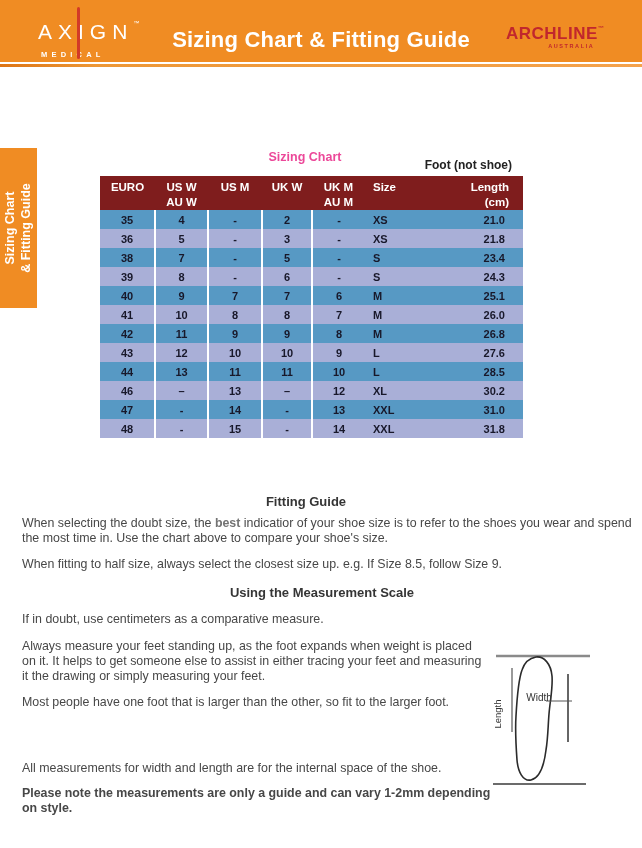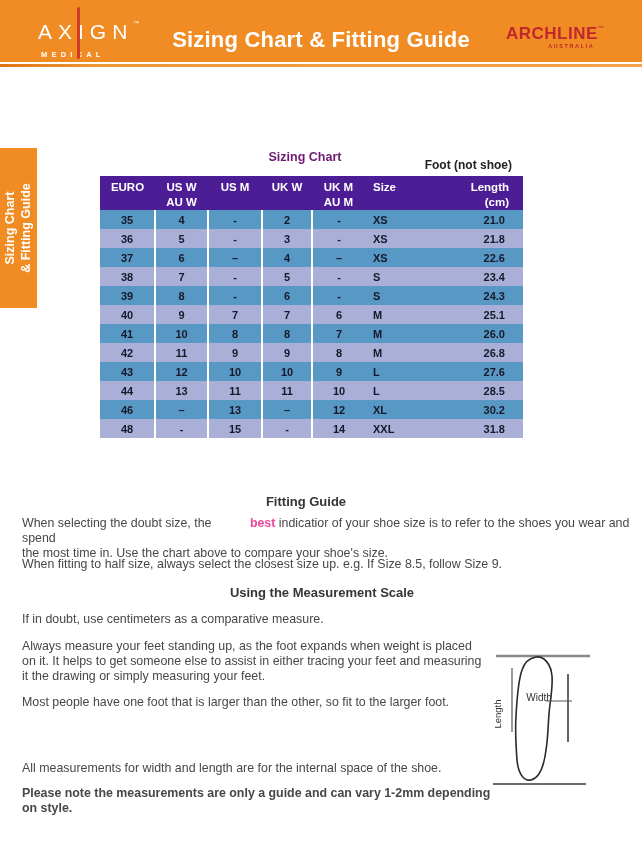--- a/index.html
+++ b/index.html
@@ -25,45 +25,45 @@
   .archline-sub { font-size:5.5px; font-weight:700; letter-spacing:1.6px; text-align:right; margin-top:2px; margin-right:10px; }
   
   .side-tab { position:absolute; left:0; top:148px; width:37px; height:160px; background:#F08C23; }
   .side-tab-inner { position:absolute; left:0; top:0; width:160px; height:37px;
     transform-origin:0 0; transform:rotate(-90deg) translateX(-160px);
     display:flex; align-items:center; justify-content:center;
     color:#ffffff; font-weight:700; font-size:12.5px; line-height:1.25;
     text-align:center; white-space:pre-line; }
   
   .chart-heading { position:absolute; left:100px; top:150px; width:410px; text-align:center;
-    font-size:12.5px; font-weight:700; color:#701a75; }
+    font-size:12.5px; font-weight:700; color:#ec4899; }
   .foot-note { position:absolute; left:300px; top:158px; width:212px; text-align:right;
     font-size:12px; font-weight:700; color:#222222; }
   
   .sizing-table { position:absolute; left:100px; top:176px; width:423px;
     border-collapse:collapse; table-layout:fixed; }
   .sizing-table th {
-    background:#4c1d95; color:#ffffff; font-size:11.5px; font-weight:700;
+    background:#7f1d1d; color:#ffffff; font-size:11.5px; font-weight:700;
     vertical-align:top; padding-top:4px; height:34px; line-height:1.28;
     white-space:pre-line; text-align:center; }
   .sizing-table td {
     height:19px; font-size:11px; font-weight:700; color:#18182a; text-align:center;
     vertical-align:middle; }
   .sizing-table tbody tr:nth-child(odd)  td { background:#5799C4; }
   .sizing-table tbody tr:nth-child(even) td { background:#A9AFD7; }
   .sizing-table tbody td:nth-child(-n+4) { border-right:2px solid #ffffff; }
   .sizing-table th.h-size, .sizing-table td.c5 { text-align:left; padding-left:8px; }
   .sizing-table th.h-len { text-align:right; padding-right:14px; }
   .sizing-table td.c6 { text-align:right; padding-right:18px; }
   
   .sec-heading { position:absolute; left:0; width:612px; text-align:center;
     font-size:13px; font-weight:700; color:#353535; }
   .para { position:absolute; left:22px; font-size:12.4px; line-height:15px;
     color:#474747; white-space:pre-line; }
-  .para b { color:#ec4899;margin-left:35px; }
+  .para b { color:#737373; }
   
   .foot-diagram { position:absolute; left:488px; top:646px; }
 </style>
 </head>
 <body>
 
 <div class="banner">
   <div class="axign">
     <div class="axign-stroke"></div>
     <div class="axign-name"><span>AXIGN</span><sup>™</sup></div>
@@ -122,29 +122,20 @@
       <tr>
         <td class="c0">36</td>
         <td class="c1">5</td>
         <td class="c2">-</td>
         <td class="c3">3</td>
         <td class="c4">-</td>
         <td class="c5">XS</td>
         <td class="c6">21.8</td>
       </tr>
       <tr>
-        <td class="c0">37</td>
-        <td class="c1">6</td>
-        <td class="c2">–</td>
-        <td class="c3">4</td>
-        <td class="c4">–</td>
-        <td class="c5">XS</td>
-        <td class="c6">22.6</td>
-      </tr>
-      <tr>
         <td class="c0">38</td>
         <td class="c1">7</td>
         <td class="c2">-</td>
         <td class="c3">5</td>
         <td class="c4">-</td>
         <td class="c5">S</td>
         <td class="c6">23.4</td>
       </tr>
       <tr>
         <td class="c0">39</td>
@@ -201,20 +192,29 @@
         <td class="c6">28.5</td>
       </tr>
       <tr>
         <td class="c0">46</td>
         <td class="c1">–</td>
         <td class="c2">13</td>
         <td class="c3">–</td>
         <td class="c4">12</td>
         <td class="c5">XL</td>
         <td class="c6">30.2</td>
+      </tr>
+      <tr>
+        <td class="c0">47</td>
+        <td class="c1">-</td>
+        <td class="c2">14</td>
+        <td class="c3">-</td>
+        <td class="c4">13</td>
+        <td class="c5">XXL</td>
+        <td class="c6">31.0</td>
       </tr>
       <tr>
         <td class="c0">48</td>
         <td class="c1">-</td>
         <td class="c2">15</td>
         <td class="c3">-</td>
         <td class="c4">14</td>
         <td class="c5">XXL</td>
         <td class="c6">31.8</td>
       </tr>

